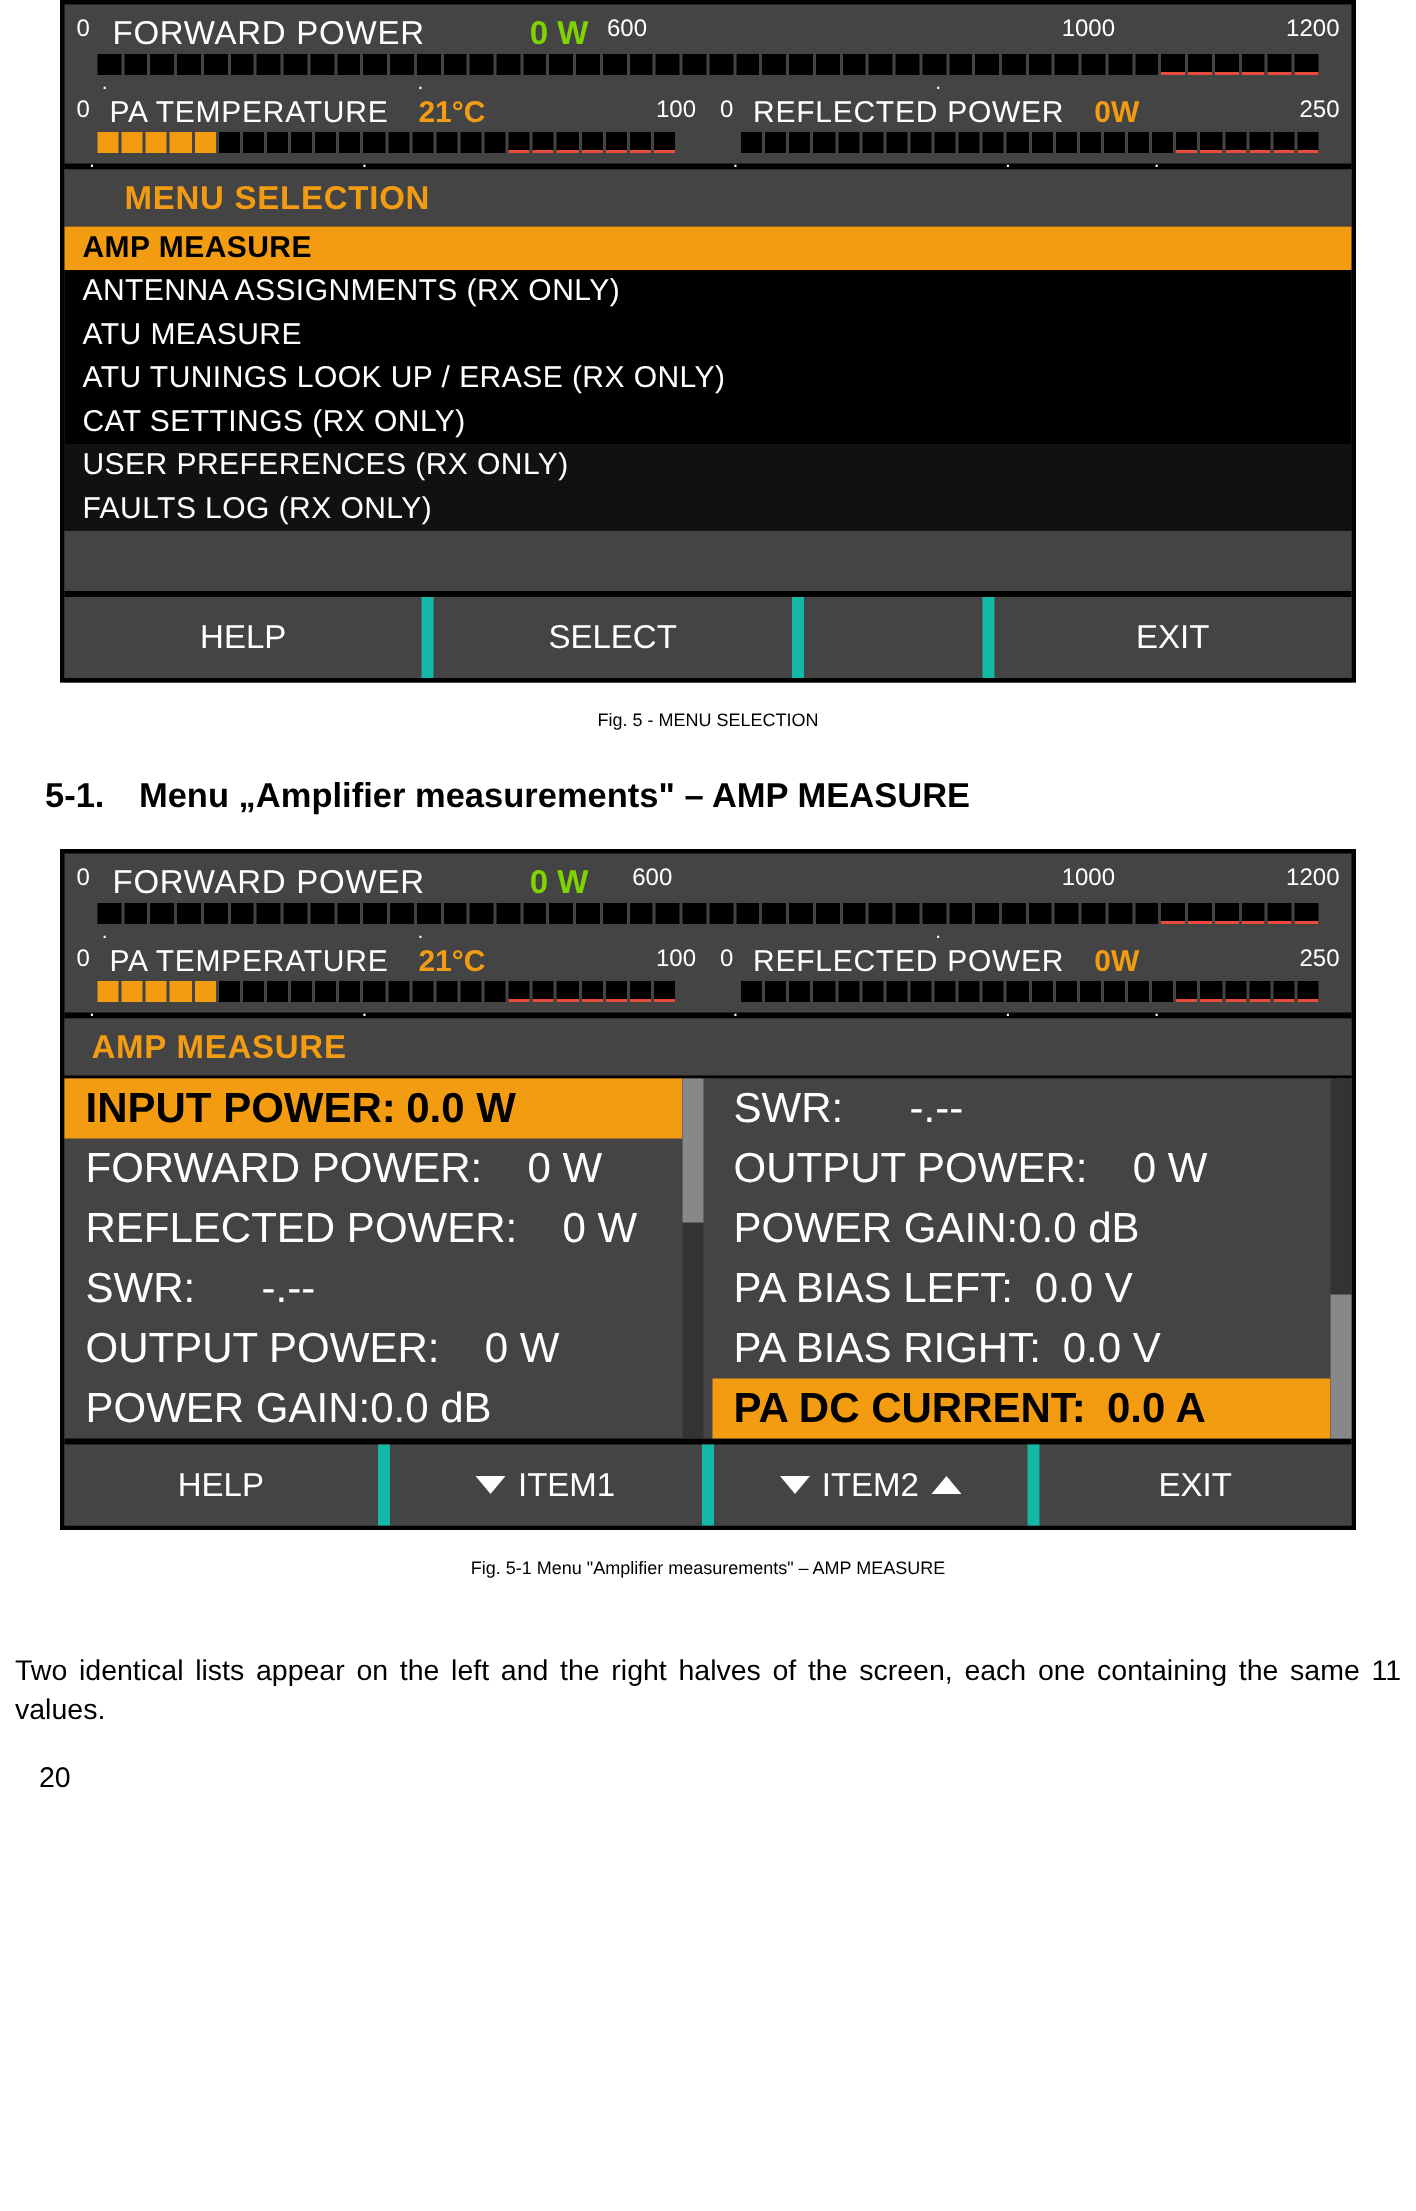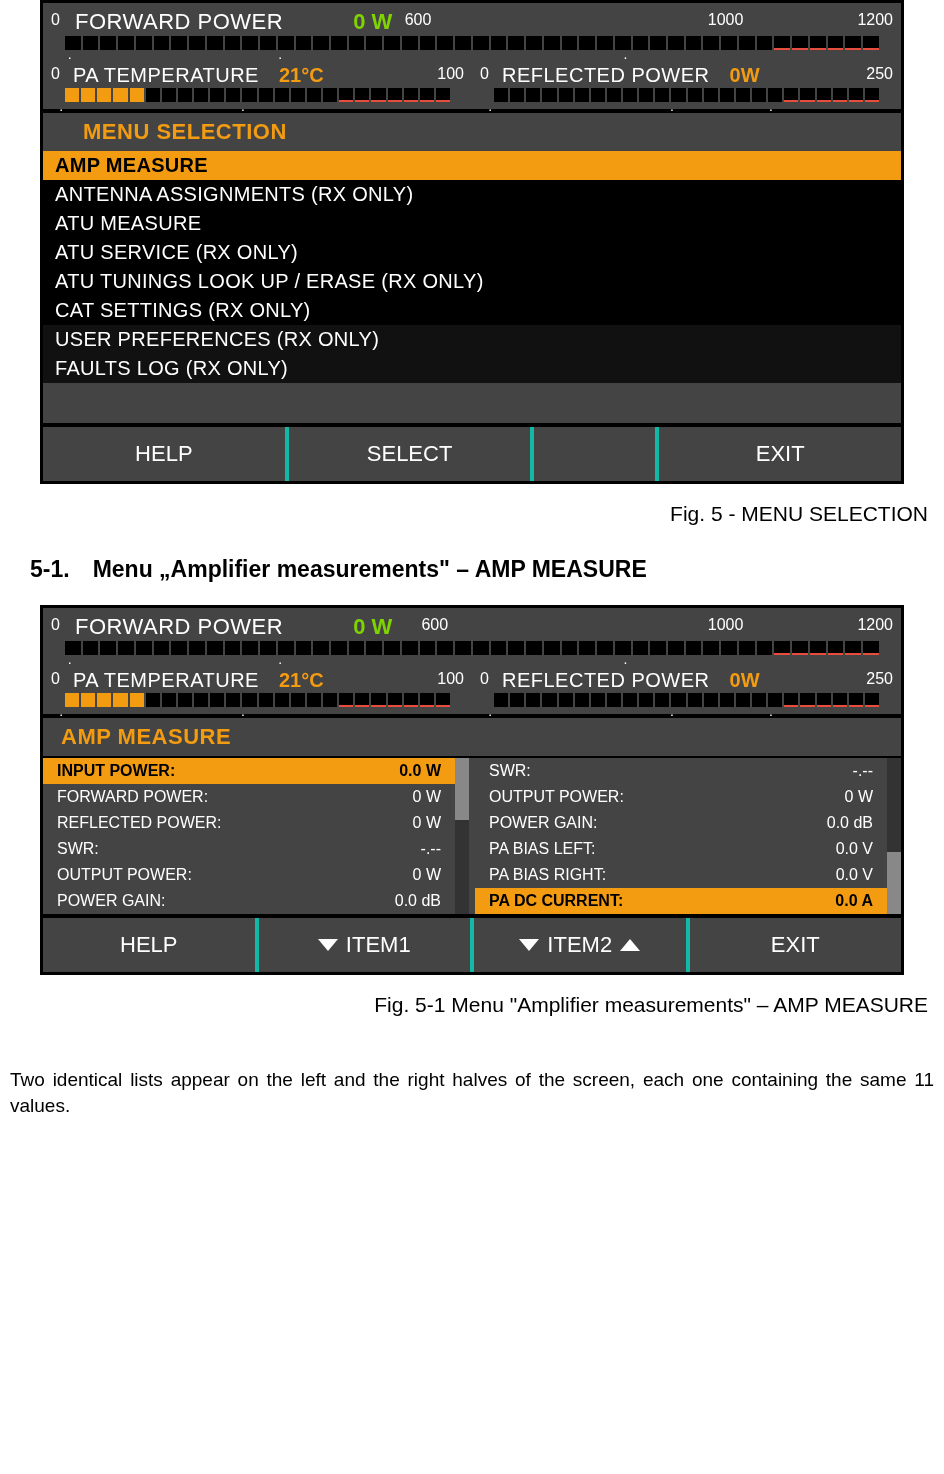--- a/index.html
+++ b/index.html
@@ -19,30 +19,30 @@
   .seg.on{background:#F39C12}
   .tick{color:#fff;position:absolute;top:10px;font-size:14px}
   .half{display:flex}
   .half>div{flex:1;padding:6px 8px 0}
   .sec-title{background:#444;color:#F39C12;font-weight:700;font-size:22px;padding:6px 0 6px 40px;letter-spacing:.5px}
   .menu{background:#000;margin:0}
   .mi{color:#fff;font-size:20px;padding:3px 12px;letter-spacing:.3px}
   .mi.sel{background:#F39C12;color:#000;font-weight:700}
   .mi.alt{background:#111}
   .footbar{display:flex;background:#444;border-top:4px solid #000}
-  .fbt{flex:1;color:#fff;font-size:22px;text-align:center;padding:14px 0;border-right:4px solid #14b8a6;display:flex;align-items:center;justify-content:center;gap:8px}
+  .fbt{flex:1;color:#fff;font-size:22px;text-align:center;padding:14px 0;border-right:8px solid #14b8a6;display:flex;align-items:center;justify-content:center;gap:8px}
   .fbt:last-child{border-right:none}
   .ar-d{width:0;height:0;border-left:10px solid transparent;border-right:10px solid transparent;border-top:12px solid #fff;display:inline-block}
   .ar-u{width:0;height:0;border-left:10px solid transparent;border-right:10px solid transparent;border-bottom:12px solid #fff;display:inline-block}
-  .caption{text-align:right;font-size:21px;margin:18px 16px 30px}
+  .caption{text-align:center;font-size:12px;margin:18px 16px 30px}
   .heading{font-size:23px;font-weight:700;margin:0 0 22px 30px}
   .para{font-size:19px;margin:0 10px 22px;line-height:1.35;text-align:justify}
   .cols{display:flex;background:#444}
   .col{flex:1}
-  .row{display:flex;color:#fff;font-size:16px;padding:4px 14px;justify-content:space-between}
+  .row{display:flex;color:#fff;font-size:28px;padding:4px 14px;}
   .row.sel{background:#F39C12;color:#000;font-weight:700}
   .scroll{width:14px;background:#333;position:relative}
   .thumb{position:absolute;left:0;right:0;background:#888}
   .pgnum{font-size:19px;margin:18px 0 0 26px}
 </style>
 </head>
 <body>
 
 <div class="page">
 
@@ -191,21 +191,20 @@
           </div>
     </div>
   </div>
 
   <div style="height:4px;background:#000"></div>
   <div class="sec-title">MENU SELECTION</div>
   <div class="menu" id="menu5">
         <div class="mi sel">AMP MEASURE</div>
         <div class="mi">ANTENNA ASSIGNMENTS (RX ONLY)</div>
         <div class="mi">ATU MEASURE</div>
-        <div class="mi">ATU SERVICE (RX ONLY)</div>
         <div class="mi">ATU TUNINGS LOOK UP / ERASE (RX ONLY)</div>
         <div class="mi">CAT SETTINGS (RX ONLY)</div>
         <div class="mi alt">USER PREFERENCES (RX ONLY)</div>
         <div class="mi alt">FAULTS LOG (RX ONLY)</div>
       </div>
   <div style="height:40px;background:#444"></div>
   <div class="footbar">
     <div class="fbt">
           <span>HELP</span>
         </div>
@@ -448,14 +447,15 @@
         </div>
     <div class="fbt">
           <span>EXIT</span>
         </div>
   </div>
 </div>
 
 <div class="caption">Fig. 5-1 Menu "Amplifier measurements" – AMP MEASURE</div>
 <div style="height:20px"></div>
 <div class="para">Two identical lists appear on the left and the right halves of the screen, each one containing the same 11 values.</div>
+<div class="pgnum">20</div>
 
 </div>
 
 </body></html>

